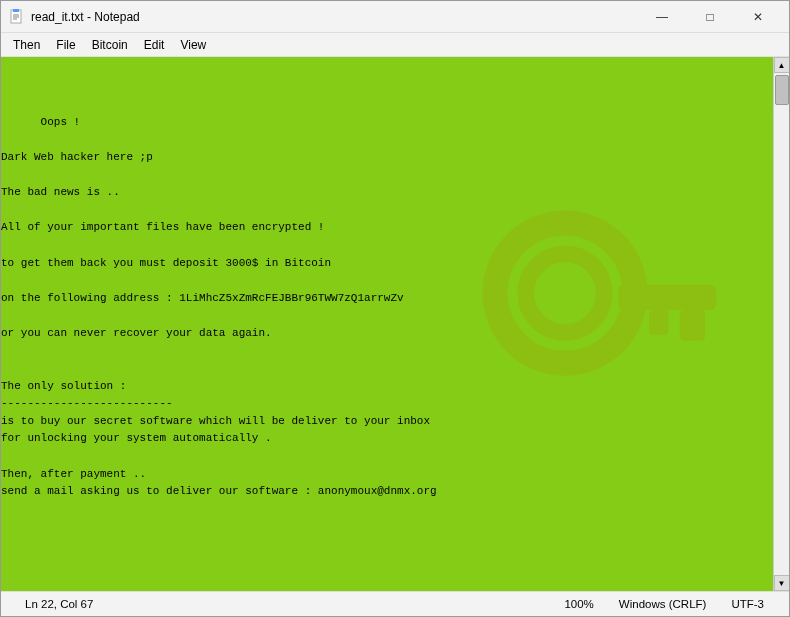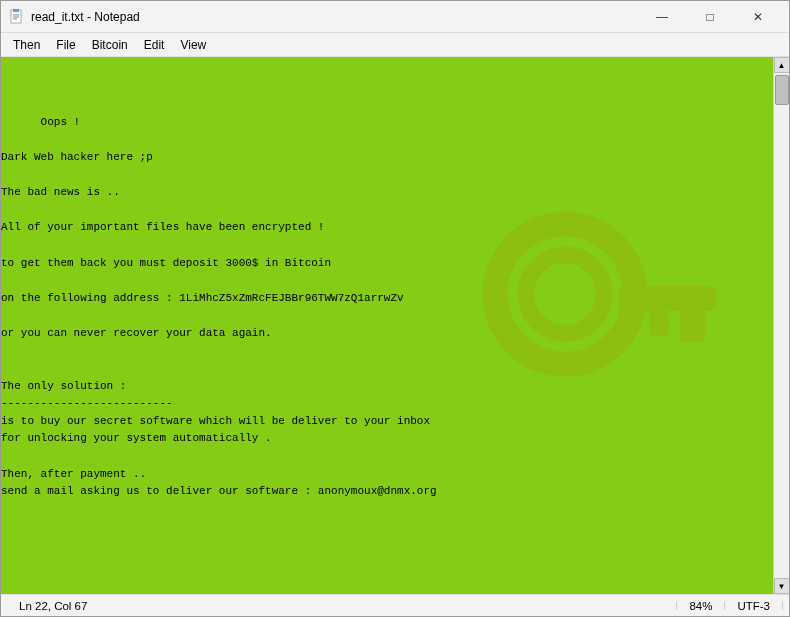--- a/index.html
+++ b/index.html
@@ -169,21 +169,21 @@
       left: 1px;
       border-radius: 2px;
     }
 
     .status-bar {
       height: 22px;
       background: #f3f3f3;
       border-top: 1px solid #ddd;
       display: flex;
       align-items: center;
-      padding: 6px;
+      padding: 12px;
       font-size: 11.5px;
       color: #000;
     }
 
     .status-section {
       padding: 0 12px;
       border-right: 1px solid #ccc;
       height: 100%;
       display: flex;
       align-items: center;
@@ -270,19 +270,22 @@
       </div>
       <div class="scrollbar-btn">▼</div>
     </div>
   </div>
 
   <div class="status-bar">
     <div class="status-section">
       <span>Ln 22, Col 67</span>
     </div>
     <div class="status-section">
-      <span>84%</span>
+      <span>100%</span>
+    </div>
+    <div class="status-section">
+      <span>Windows (CRLF)</span>
     </div>
     <div class="status-section">
       <span>UTF-3</span>
     </div>
   </div>
 </div>
 
 </body></html>

